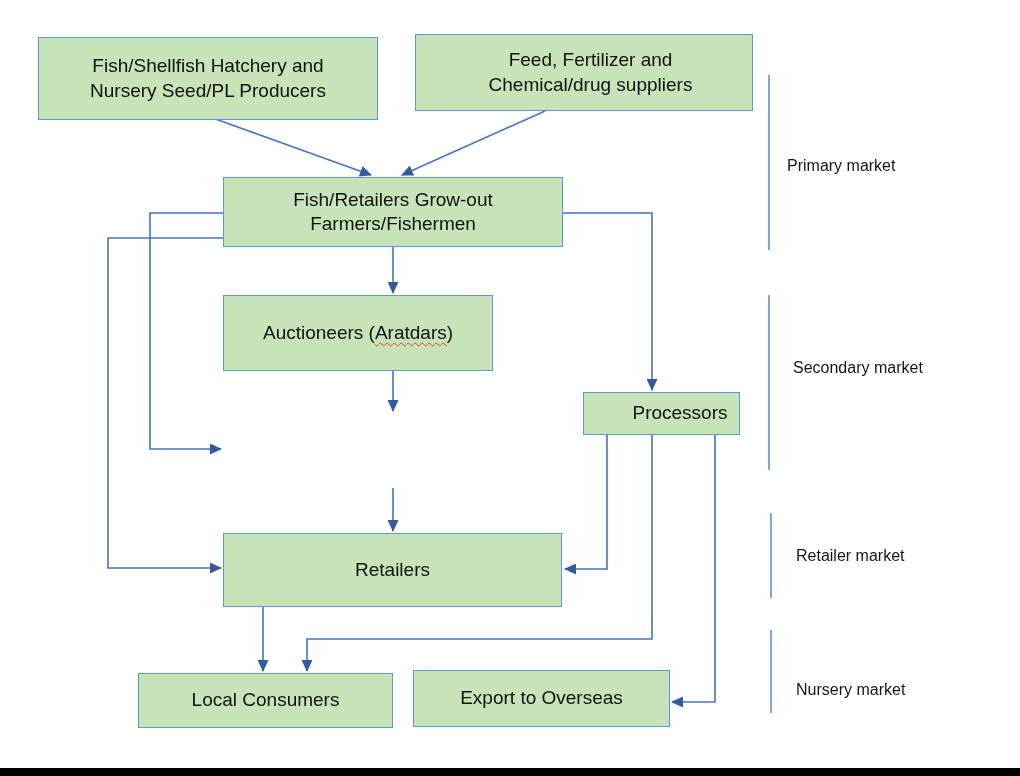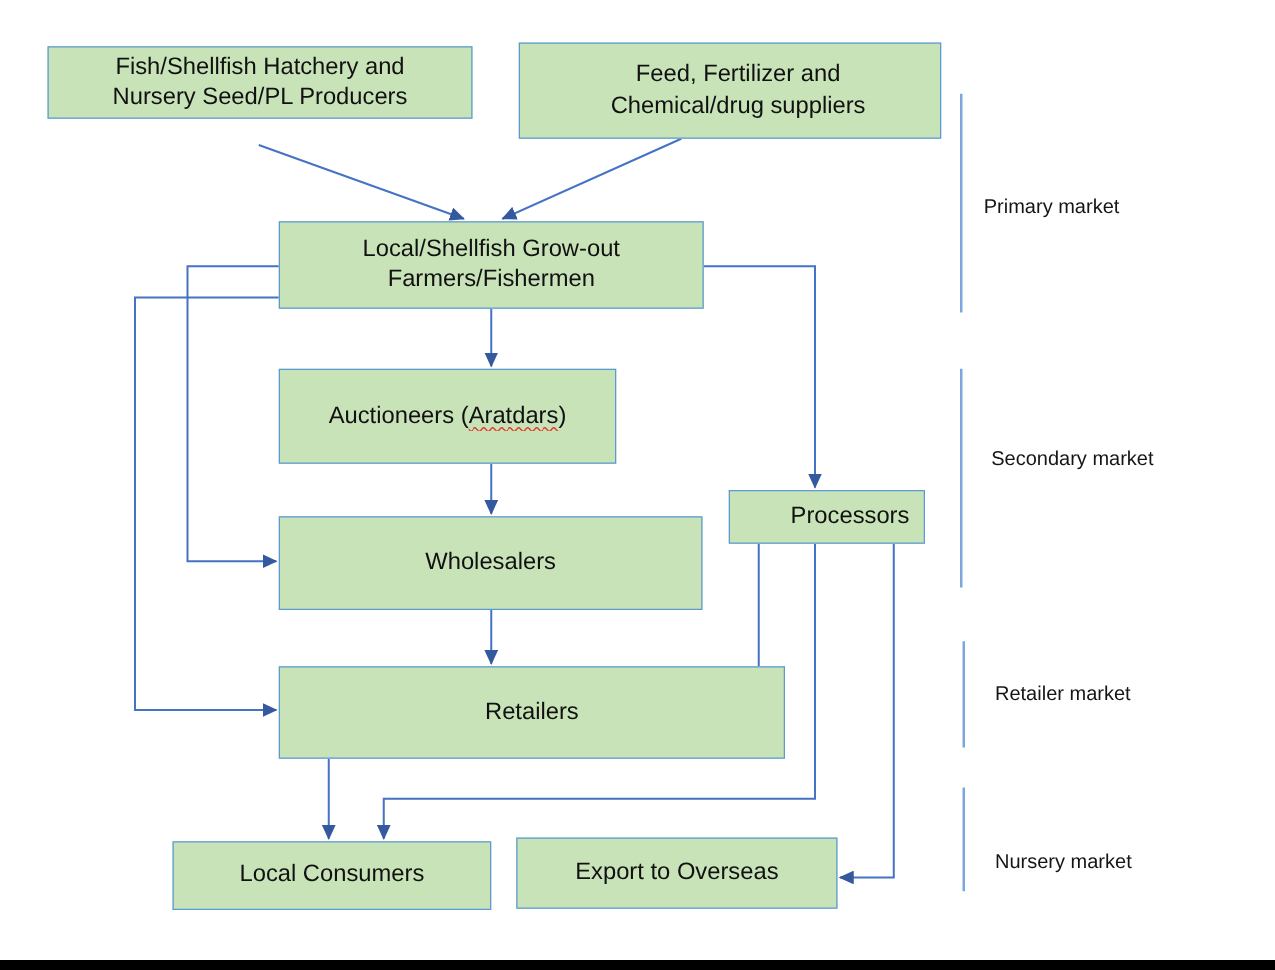--- a/index.html
+++ b/index.html
@@ -50,50 +50,47 @@
       <path d="M263,607 L263,671" marker-end="url(#ah)"></path>
     </g>
     <g stroke="#7da7dc" stroke-width="2" fill="none">
       <path d="M769,75 L769,250"></path>
       <path d="M769,295 L769,470"></path>
       <path d="M771,513 L771,598"></path>
       <path d="M771,630 L771,713"></path>
     </g>
   </svg>
 
-  <div class="box" style="left:38px;top:37px;width:340px;height:58px;">
+  <div class="box" style="left:38px;top:37px;width:340px;height:83px;">
     <span class="inline-label">Fish/Shellfish Hatchery and</span>
     <span class="inline-label">Nursery Seed/PL Producers</span>
   </div>
 
   <div class="box" style="left:415px;top:34px;width:338px;height:77px;padding-left:13px;">
     <span class="inline-label">Feed, Fertilizer and</span>
     <span class="inline-label">Chemical/drug suppliers</span>
   </div>
 
   <div class="box" style="left:223px;top:177px;width:340px;height:70px;">
-    <span class="inline-label">Local/Shellfish Grow-out</span>
+    <span class="inline-label">Fish/Retailers Grow-out</span>
     <span class="inline-label">Farmers/Fishermen</span>
   </div>
 
   <div class="box" style="left:223px;top:295px;width:270px;height:76px;flex-direction:row;">
     <span>Auctioneers (</span>
       <span class="squiggle">Aratdars</span>
       <span>)</span>
   </div>
 
   <div class="box" style="left:583px;top:392px;width:157px;height:43px;padding-left:37px;">
     <span>Processors</span>
   </div>
 
-  <div class="box" style="left:223px;top:413px;width:339px;height:75px;">
-    <span>Wholesalers</span>
-  </div>
 
-  <div class="box" style="left:223px;top:533px;width:405px;height:74px;">
+  <div class="box" style="left:223px;top:533px;width:339px;height:74px;">
     <span>Retailers</span>
   </div>
 
   <div class="box" style="left:138px;top:673px;width:255px;height:55px;">
     <span>Local Consumers</span>
   </div>
 
   <div class="box" style="left:413px;top:670px;width:257px;height:57px;">
     <span>Export to Overseas</span>
   </div>

